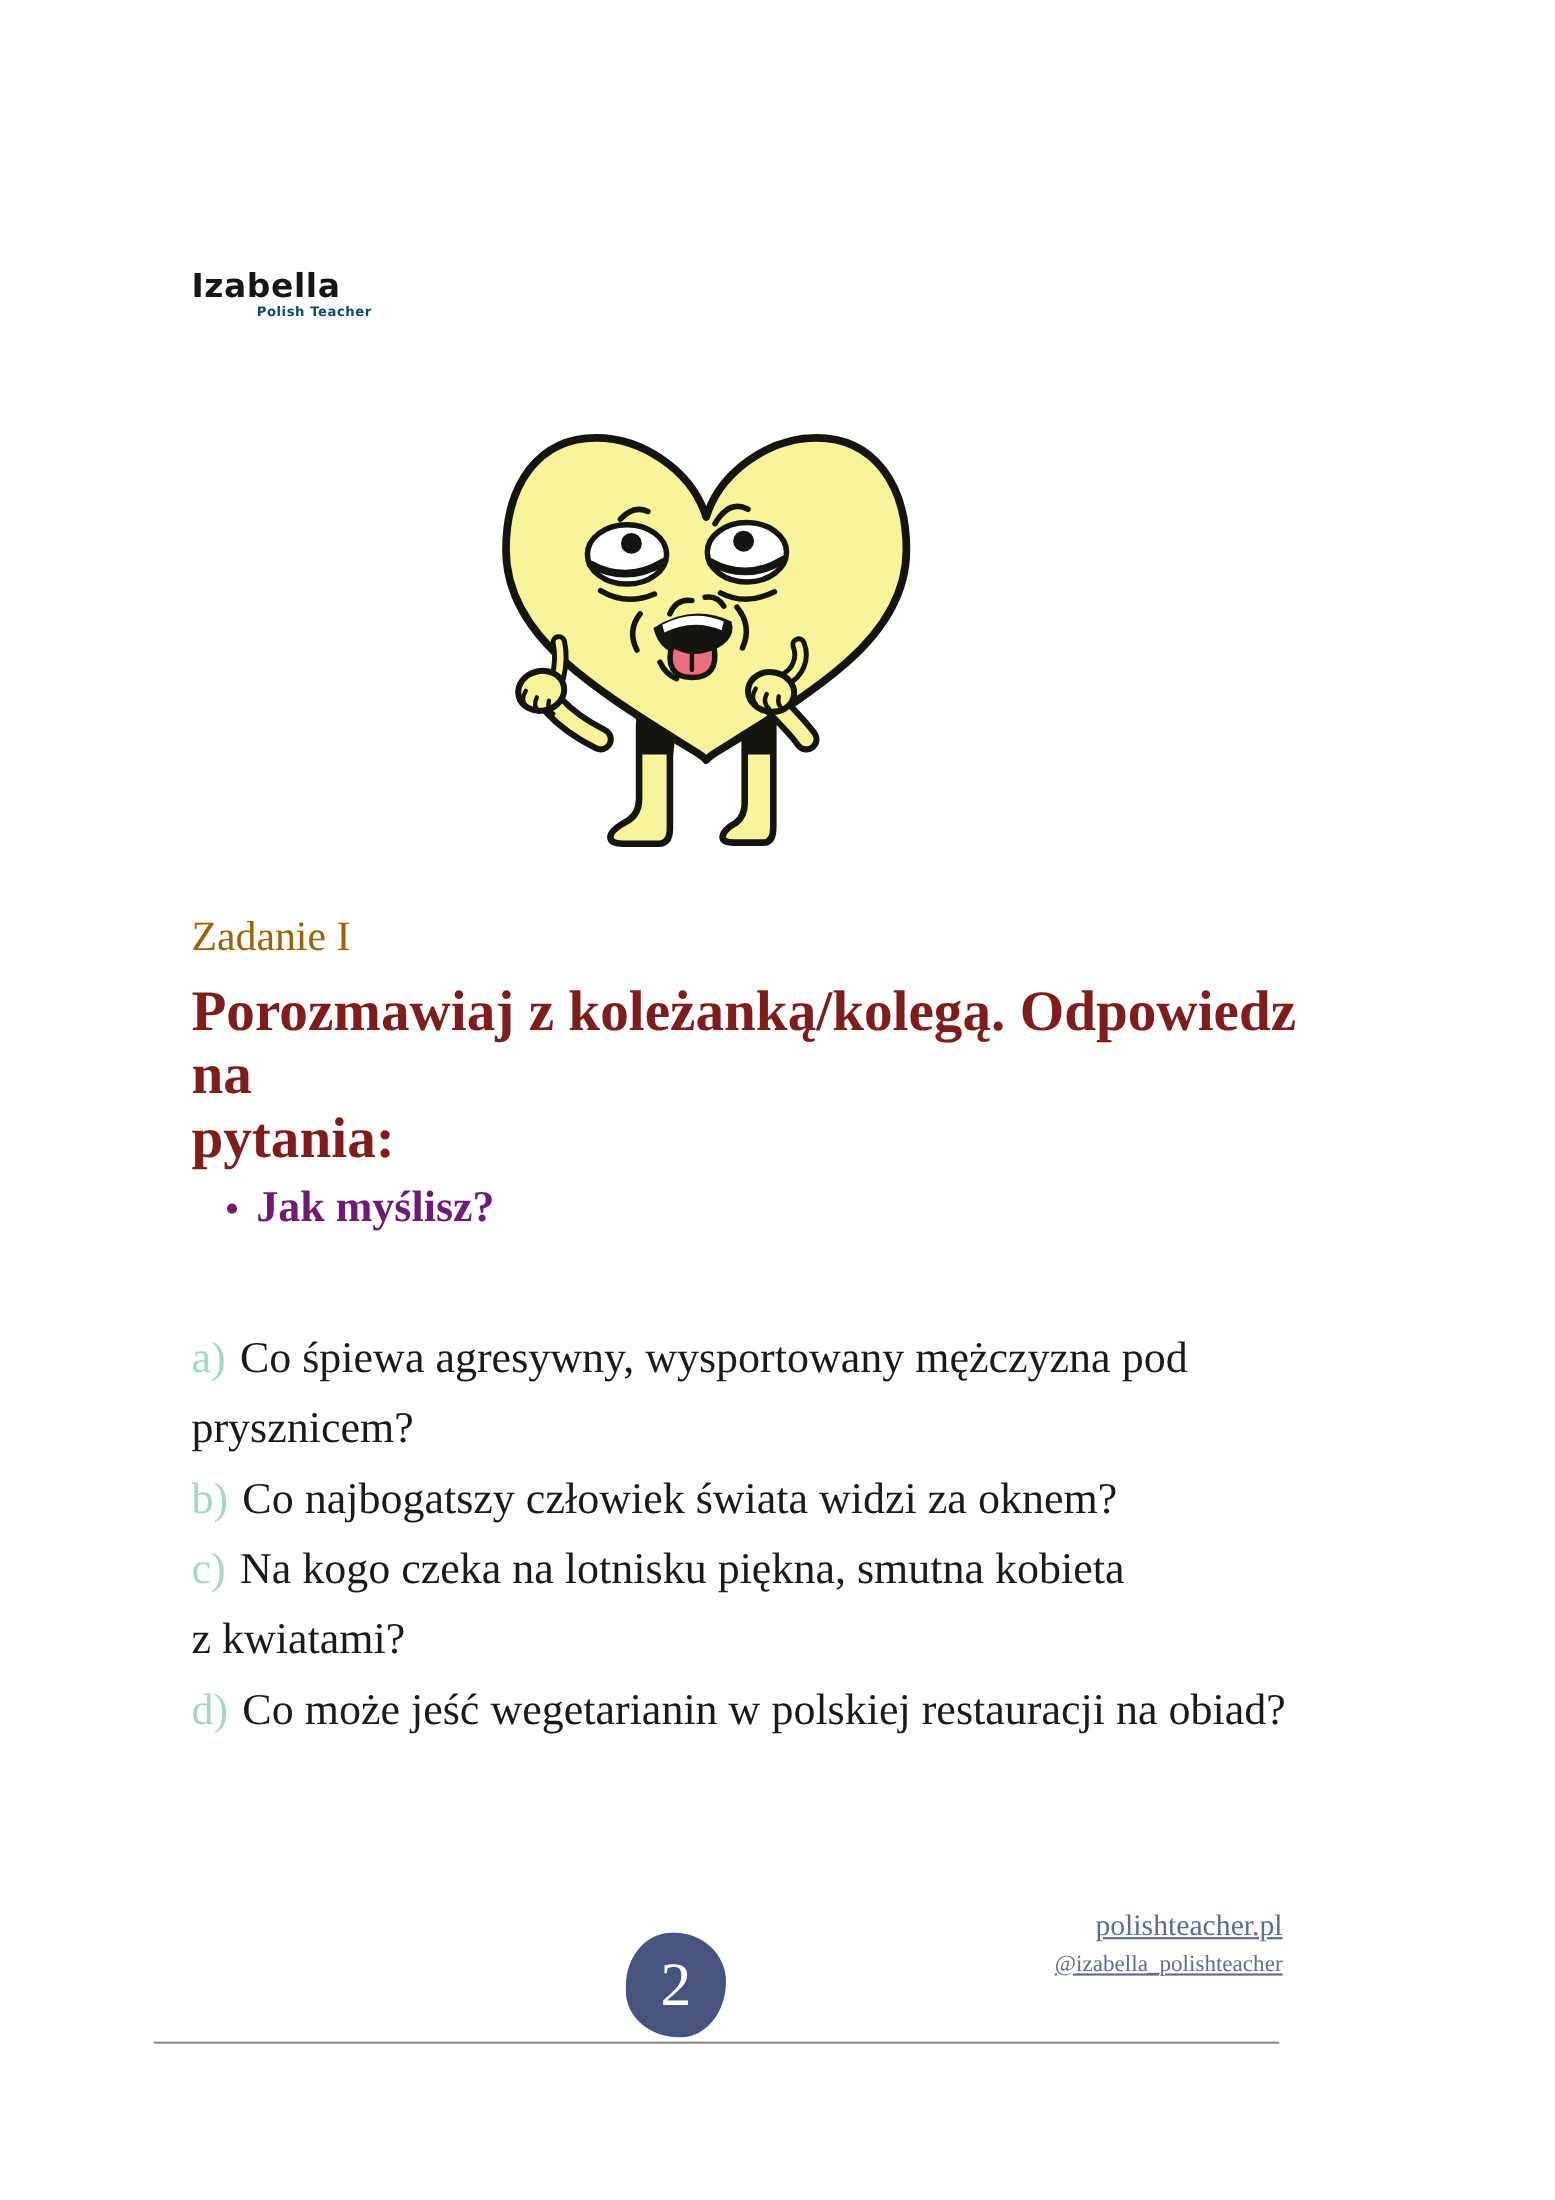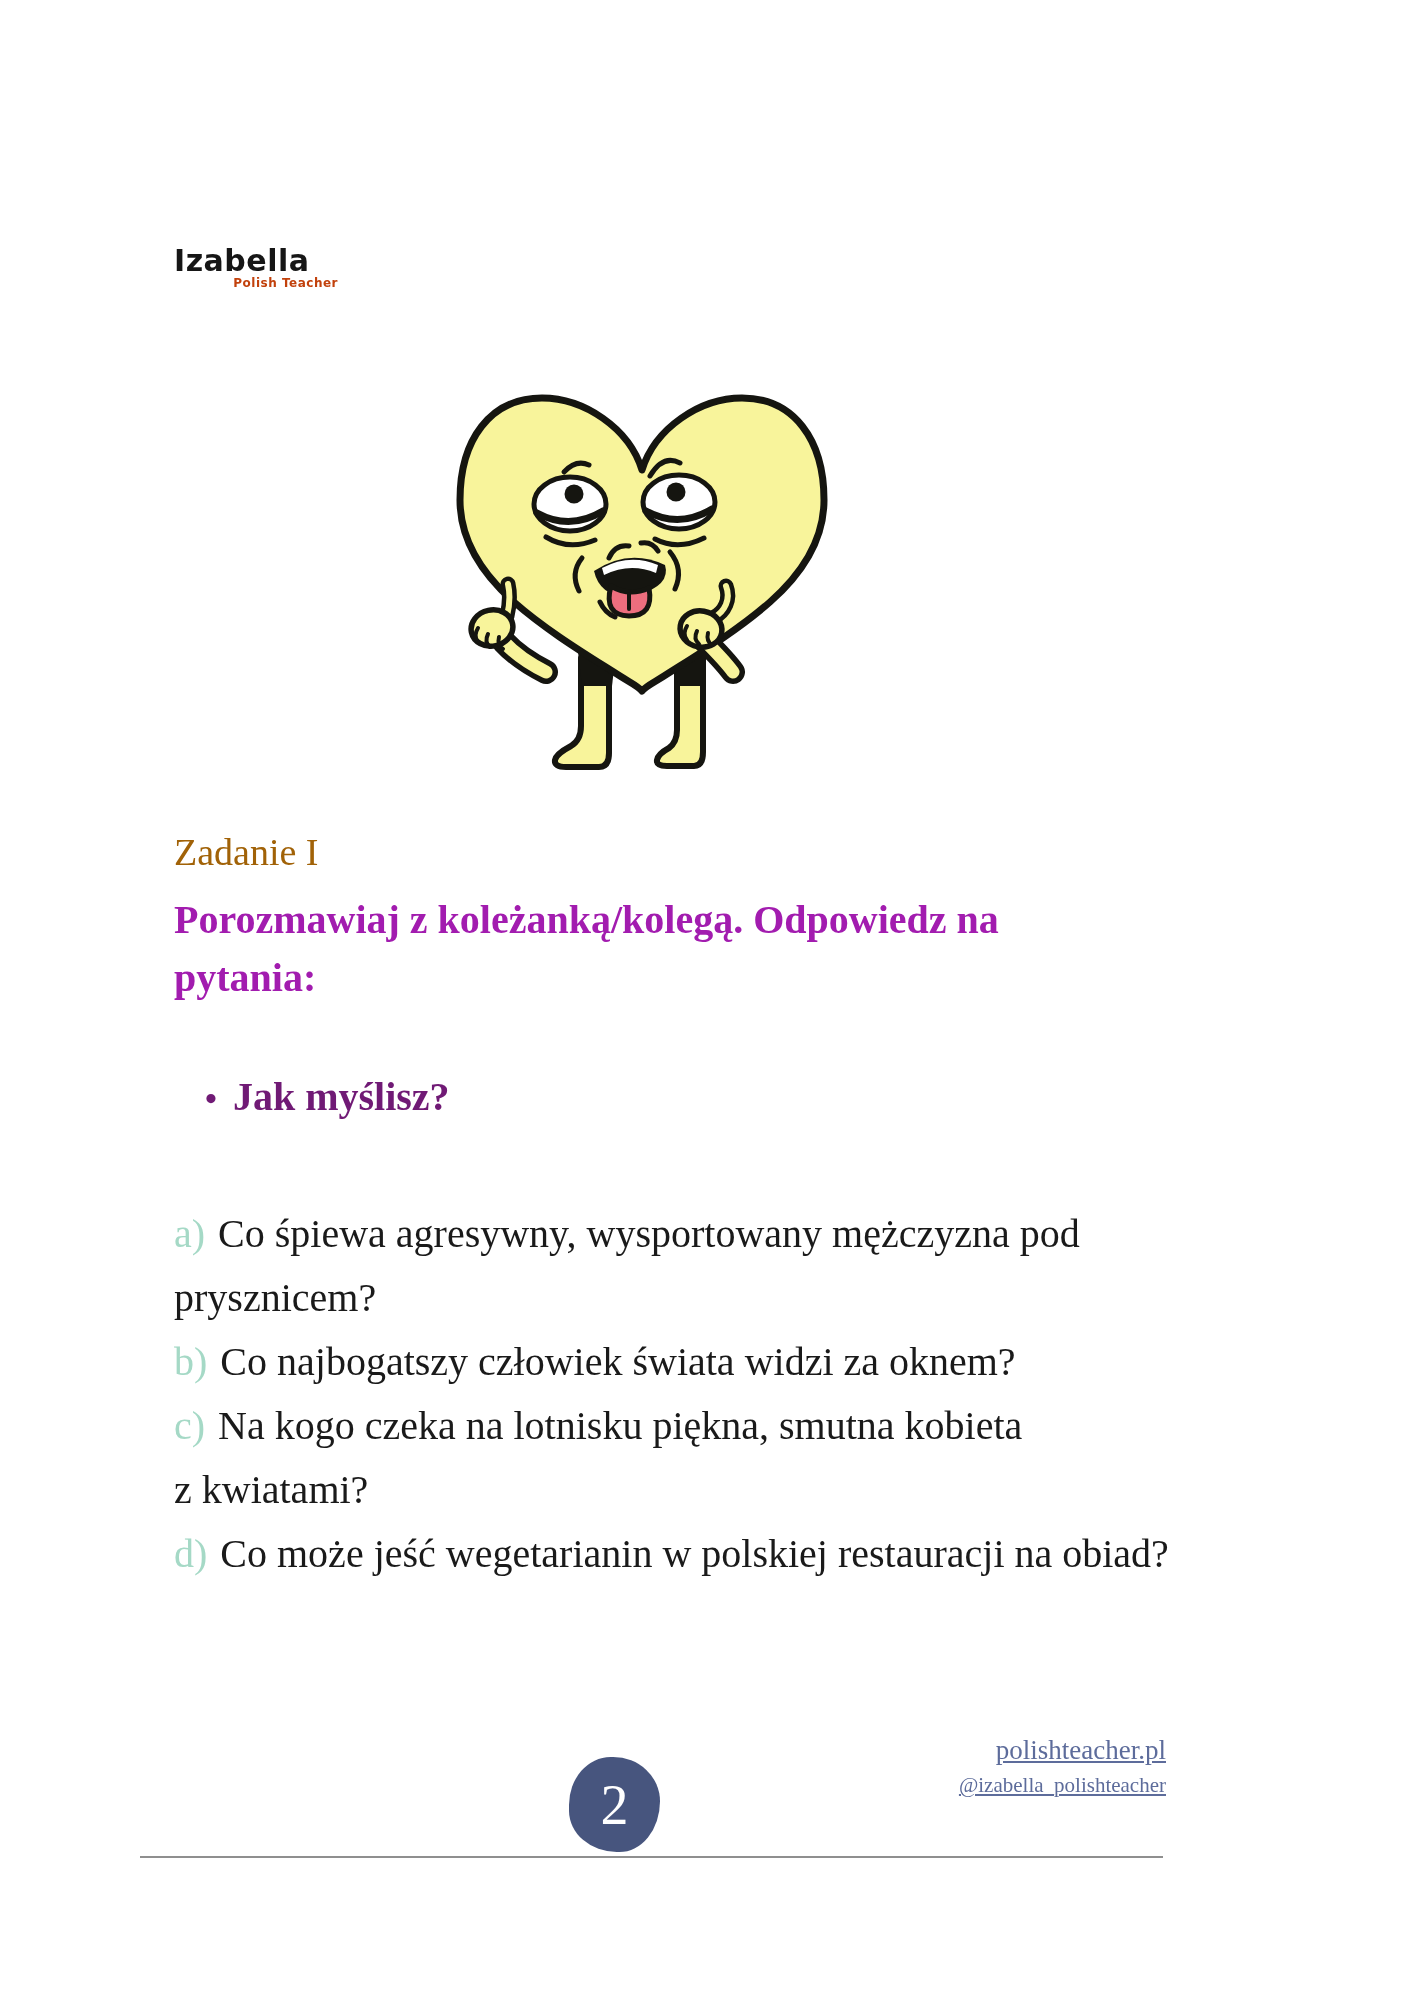--- a/index.html
+++ b/index.html
@@ -5,31 +5,31 @@
   html,body{margin:0;padding:0;background:#ffffff;}
   .page{
     position:relative;width:1246px;height:2000px;background:#ffffff;
     font-family:"Liberation Serif","DejaVu Serif",serif;color:#1a1a1a;overflow:hidden;
   }
 
   
   .brand{position:absolute;left:174px;top:243px;width:164px;
     font-family:"DejaVu Sans","Liberation Sans",sans-serif;}
   .brand-name{font-size:30px;font-weight:bold;color:#161616;letter-spacing:.5px;}
-  .brand-tagline{font-size:12px;font-weight:bold;color:#c2410c;text-align:right;
+  .brand-tagline{font-size:12px;font-weight:bold;color:#0c4a6e;text-align:right;
     margin-top:-2px;letter-spacing:.5px;}
 
   
   .heart-figure{position:absolute;left:452px;top:388px;width:380px;height:400px;}
 
   
   .task-heading{position:absolute;left:174px;top:829px;margin:0;
     font-size:38px;font-weight:normal;color:#a16207;line-height:46px;}
   .instruction{position:absolute;left:174px;top:891px;margin:0;
-    font-size:40px;font-weight:bold;color:#a21caf;line-height:58px;}
+    font-size:52px;font-weight:bold;color:#7f1d1d;line-height:58px;}
   .instruction span{display:block;}
   .bullet-row{position:absolute;left:205px;top:1073px;
     font-size:40px;font-weight:bold;color:#701a75;line-height:48px;}
   .bullet{margin-right:16px;font-size:34px;}
   .questions{position:absolute;left:174px;top:1202px;width:1110px;
     font-size:40px;line-height:64px;color:#1a1a1a;}
   .q-letter{color:#A5D9C6;margin-right:13px;}
   .q-cont:empty{display:none;}
 
   

